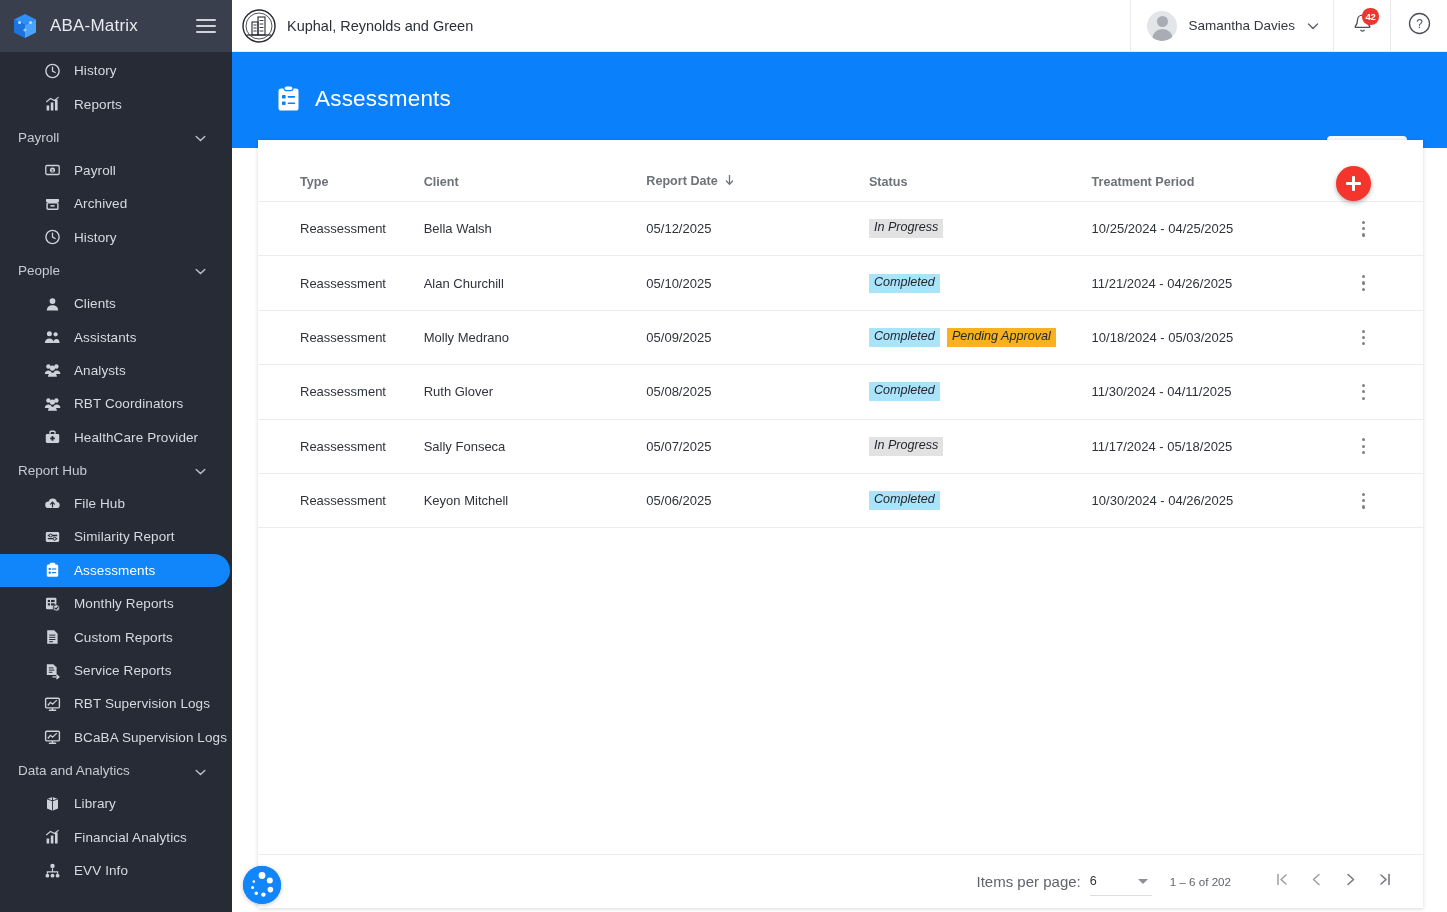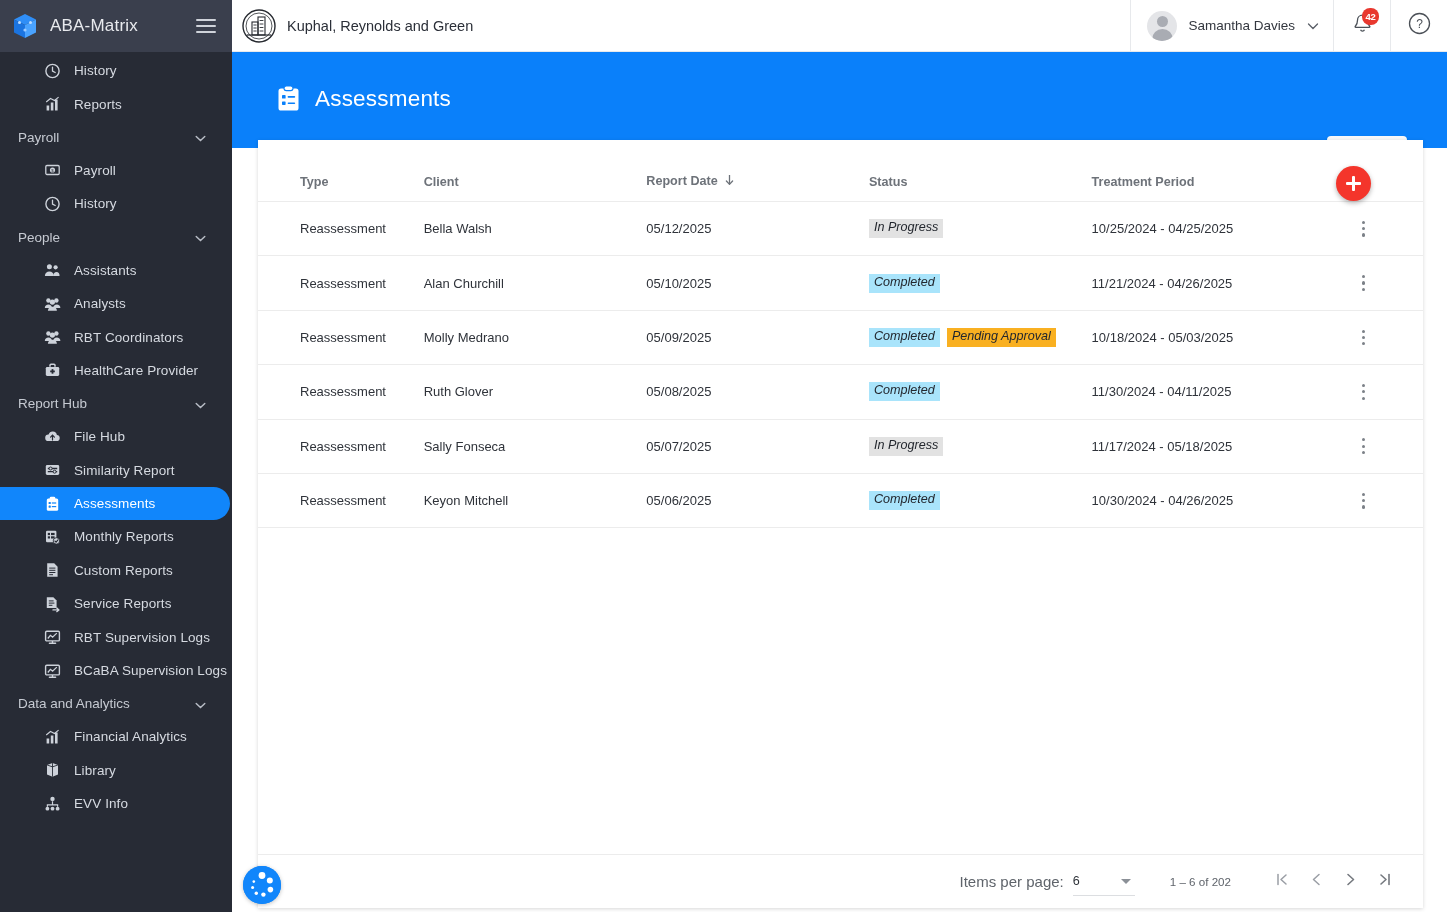--- a/index.html
+++ b/index.html
@@ -191,21 +191,21 @@
     margin-left: 9px; width: 62px; height: 28px; position: relative;
     border-bottom: 1px solid #dcdee1; display: flex; align-items: center;
     cursor: pointer;
   }
   #ipp-value { font-size: 12.6px; color: #2f333a; }
   #ipp-arrow {
     position: absolute; right: 4px; top: 11px;
     width: 0; height: 0; border-left: 5px solid transparent; border-right: 5px solid transparent;
     border-top: 5px solid #8b9097;
   }
-  #range-label { font-size: 11.6px; color: #5f646b; margin-left: 35px; }
+  #range-label { font-size: 11.6px; color: #5f646b; margin-left: 18px; }
   .pg-btn {
     width: 34px; height: 34px; display: flex; align-items: center; justify-content: center;
     cursor: pointer; margin-left: 0;
   }
   #pg-group { display: flex; align-items: center; margin-left: 34px; }
 
   
   #acc-bubble {
     position: absolute; left: 243px; bottom: 8px; width: 38px; height: 38px;
     border-radius: 50%; background: #1186fb; cursor: pointer;
@@ -275,33 +275,52 @@
               <rect x="1.8" y="4" width="13.4" height="9" rx="1.2" fill="none" stroke="#cdd2da" stroke-width="1.3"></rect>
                 <circle cx="8.5" cy="8.5" r="2.6" fill="#cdd2da"></circle>
                 <text x="8.5" y="10.6" font-size="4.4" fill="#272b35" text-anchor="middle" font-family="Liberation Sans, sans-serif">$</text>
             </svg>
           </span>
                    <span class="lbl">Payroll</span>
         </div>
         <div class="nav-item">
           <span class="ico">
             <svg width="17" height="17" viewBox="0 0 17 17">
+              <rect x="2" y="3.4" width="13" height="3.2" rx="0.7" fill="#cdd2da"></rect>
+                <rect x="3.1" y="7.2" width="10.8" height="6.6" rx="0.9" fill="none" stroke="#cdd2da" stroke-width="1.4"></rect>
+                <rect x="6.4" y="9.6" width="4.2" height="1.5" fill="#cdd2da"></rect>
+            </svg>
+          </span>
+                   <span class="lbl">Archived</span>
+        </div>
+        <div class="nav-item">
+          <span class="ico">
+            <svg width="17" height="17" viewBox="0 0 17 17">
               <circle cx="8.5" cy="8.5" r="6.6" fill="none" stroke="#cdd2da" stroke-width="1.4"></circle>
                 <path d="M8.5 4.6 L8.5 8.5 L11.2 10" fill="none" stroke="#cdd2da" stroke-width="1.3" stroke-linecap="round"></path>
             </svg>
           </span>
                    <span class="lbl">History</span>
         </div>
         <div class="nav-group-label">
           <span>People</span>
                    <span class="chev">
             <svg width="11" height="9" viewBox="0 0 11 9">
               <path d="M1.2 2.4 L5.5 6.6 L9.8 2.4" fill="none" stroke="#b9bec7" stroke-width="1.4" stroke-linecap="round"></path>
             </svg>
           </span>
+        </div>
+        <div class="nav-item">
+          <span class="ico">
+            <svg width="17" height="17" viewBox="0 0 17 17">
+              <circle cx="8.5" cy="5.6" r="2.9" fill="#cdd2da"></circle>
+                <path d="M2.8 15c0-3.3 2.6-5.2 5.7-5.2S14.2 11.7 14.2 15z" fill="#cdd2da"></path>
+            </svg>
+          </span>
+                   <span class="lbl">Clients</span>
         </div>
         <div class="nav-item">
           <span class="ico">
             <svg width="17" height="17" viewBox="0 0 17 17">
               <circle cx="5.4" cy="5.2" r="2.5" fill="#cdd2da"></circle>
                 <circle cx="11.6" cy="5.8" r="2.1" fill="#cdd2da"></circle>
                 <path d="M0.9 14.4c0-2.9 2-4.5 4.5-4.5s4.5 1.6 4.5 4.5z" fill="#cdd2da"></path>
                 <path d="M9.4 14.4c0-2.4 1.3-3.8 3.1-3.8 1.9 0 3.1 1.4 3.1 3.8z" fill="#cdd2da"></path>
             </svg>
           </span>
@@ -450,37 +469,37 @@
           <span>Data and Analytics</span>
                    <span class="chev">
             <svg width="11" height="9" viewBox="0 0 11 9">
               <path d="M1.2 2.4 L5.5 6.6 L9.8 2.4" fill="none" stroke="#b9bec7" stroke-width="1.4" stroke-linecap="round"></path>
             </svg>
           </span>
         </div>
         <div class="nav-item">
           <span class="ico">
             <svg width="17" height="17" viewBox="0 0 17 17">
+              <path d="M3 3.4 L8.5 1.6 L14 3.4 L14 13 L8.5 15.2 L3 13z" fill="#cdd2da"></path>
+                <path d="M8.5 1.6 L8.5 15.2" stroke="#272b35" stroke-width="0.9"></path>
+                <path d="M3 3.4 L8.5 5.4 L14 3.4" fill="none" stroke="#272b35" stroke-width="0.9"></path>
+            </svg>
+          </span>
+                   <span class="lbl">Library</span>
+        </div>
+        <div class="nav-item">
+          <span class="ico">
+            <svg width="17" height="17" viewBox="0 0 17 17">
               <rect x="2.6" y="10" width="2.6" height="5" fill="#cdd2da"></rect>
                 <rect x="6.8" y="7" width="2.6" height="8" fill="#cdd2da"></rect>
                 <rect x="11" y="4" width="2.6" height="11" fill="#cdd2da"></rect>
                 <path d="M2.2 6.5 L6.5 3 L10.5 5 L14.6 1.6" fill="none" stroke="#cdd2da" stroke-width="1.1"></path>
             </svg>
           </span>
                    <span class="lbl">Financial Analytics</span>
-        </div>
-        <div class="nav-item">
-          <span class="ico">
-            <svg width="17" height="17" viewBox="0 0 17 17">
-              <path d="M3 3.4 L8.5 1.6 L14 3.4 L14 13 L8.5 15.2 L3 13z" fill="#cdd2da"></path>
-                <path d="M8.5 1.6 L8.5 15.2" stroke="#272b35" stroke-width="0.9"></path>
-                <path d="M3 3.4 L8.5 5.4 L14 3.4" fill="none" stroke="#272b35" stroke-width="0.9"></path>
-            </svg>
-          </span>
-                   <span class="lbl">Library</span>
         </div>
         <div class="nav-item">
           <span class="ico">
             <svg width="17" height="17" viewBox="0 0 17 17">
               <circle cx="8.5" cy="3.4" r="2.2" fill="#cdd2da"></circle>
                 <circle cx="3.4" cy="13.2" r="1.9" fill="#cdd2da"></circle>
                 <circle cx="8.5" cy="13.2" r="1.9" fill="#cdd2da"></circle>
                 <circle cx="13.6" cy="13.2" r="1.9" fill="#cdd2da"></circle>
                 <path d="M8.5 5.8 L8.5 9.4 M3.4 11.3 L3.4 9.4 L13.6 9.4 L13.6 11.3" fill="none" stroke="#cdd2da" stroke-width="1.2"></path>
             </svg>

